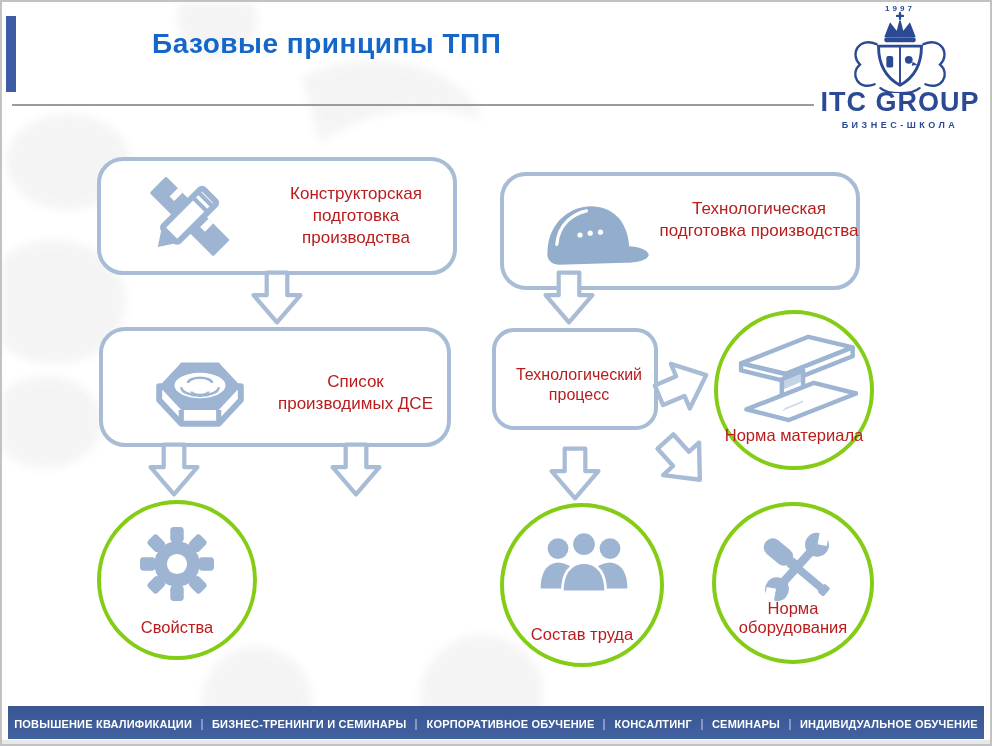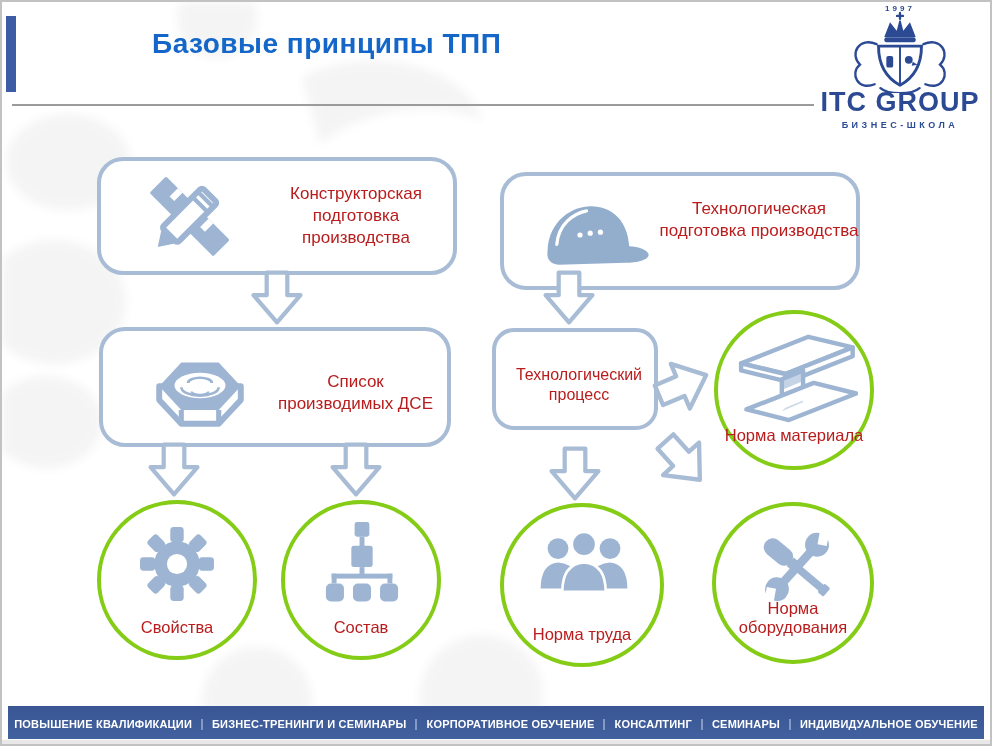--- a/index.html
+++ b/index.html
@@ -154,37 +154,20 @@
           <rect x="42" y="76" width="16" height="18" rx="4" transform="rotate(45 50 50)"></rect>
           <rect x="6" y="42" width="18" height="16" rx="4" transform="rotate(45 50 50)"></rect>
           <rect x="76" y="42" width="18" height="16" rx="4" transform="rotate(45 50 50)"></rect>
         </g>
       </g>
       <circle cx="50" cy="50" r="12" fill="#fff"></circle>
     </svg>
     <div class="circle-label">Свойства</div>
   </div>
 
-  <div class="circle" style="left:279px; top:498px; width:160px; height:160px;">
-    <svg class="icon" style="left:36px; top:16px;" width="82" height="86" viewBox="0 0 100 104" aria-hidden="true">
-      <g fill="#9db5d3">
-        <rect x="41" y="2" width="18" height="18" rx="3"></rect>
-        <rect x="47" y="20" width="6" height="12"></rect>
-        <rect x="37" y="31" width="26" height="26" rx="3"></rect>
-        <rect x="47" y="57" width="6" height="10"></rect>
-        <rect x="13" y="65" width="74" height="6"></rect>
-        <rect x="13" y="65" width="6" height="12"></rect>
-        <rect x="81" y="65" width="6" height="12"></rect>
-        <rect x="6" y="77" width="22" height="22" rx="6"></rect>
-        <rect x="39" y="77" width="22" height="22" rx="6"></rect>
-        <rect x="72" y="77" width="22" height="22" rx="6"></rect>
-      </g>
-    </svg>
-    <div class="circle-label">Состав</div>
-  </div>
 
   <div class="box" style="left:498px; top:170px; width:360px; height:118px;">
     <svg class="icon" style="left:28px; top:20px;" width="122" height="78" viewBox="0 0 130 84" aria-hidden="true">
       <path d="M16 60 C17 24 46 10 64 11 C92 12 103 34 104 54 C114 54 124 58 125 63 C125 69 112 72 100 72 L28 74 C18 73 15 67 16 60 Z" fill="#93aecd"></path>
       <path d="M26 52 C28 30 44 19 58 16" stroke="#fff" stroke-width="3.5" fill="none" stroke-linecap="round"></path>
       <circle cx="51" cy="42" r="2.8" fill="#fff"></circle>
       <circle cx="62" cy="40" r="2.8" fill="#fff"></circle>
       <circle cx="73" cy="39" r="2.8" fill="#fff"></circle>
     </svg>
     <div class="box-label" style="left:155px; top:22px; width:200px;">Технологическая подготовка производства</div>
@@ -237,21 +220,21 @@
         <circle cx="30" cy="22" r="12"></circle>
         <path d="M10 68 Q10 40 30 38 Q45 39 50 50 L50 68 Z"></path>
         <circle cx="90" cy="22" r="12"></circle>
         <path d="M110 68 Q110 40 90 38 Q75 39 70 50 L70 68 Z"></path>
       </g>
       <g fill="#9db5d3" stroke="#fff" stroke-width="3">
         <circle cx="60" cy="17" r="14"></circle>
         <path d="M35 72 Q35 40 60 38 Q85 40 85 72 Z"></path>
       </g>
     </svg>
-    <div class="circle-label">Норма труда</div>
+    <div class="circle-label">Состав труда</div>
   </div>
 
   <div class="circle" style="left:710px; top:500px; width:162px; height:162px;">
     <svg class="icon" style="left:34px; top:14px;" width="94" height="94" viewBox="0 0 110 110" aria-hidden="true">
       <g fill="#9db5d3" transform="rotate(-48 55 55)">
         <rect x="26" y="50" width="58" height="10"></rect>
         <circle cx="20" cy="55" r="14"></circle>
         <rect x="-2" y="49" width="20" height="11" fill="#fff" transform="rotate(-32 8 54)"></rect>
         <circle cx="90" cy="55" r="14"></circle>
         <rect x="92" y="49" width="20" height="11" fill="#fff" transform="rotate(-32 102 54)"></rect>

